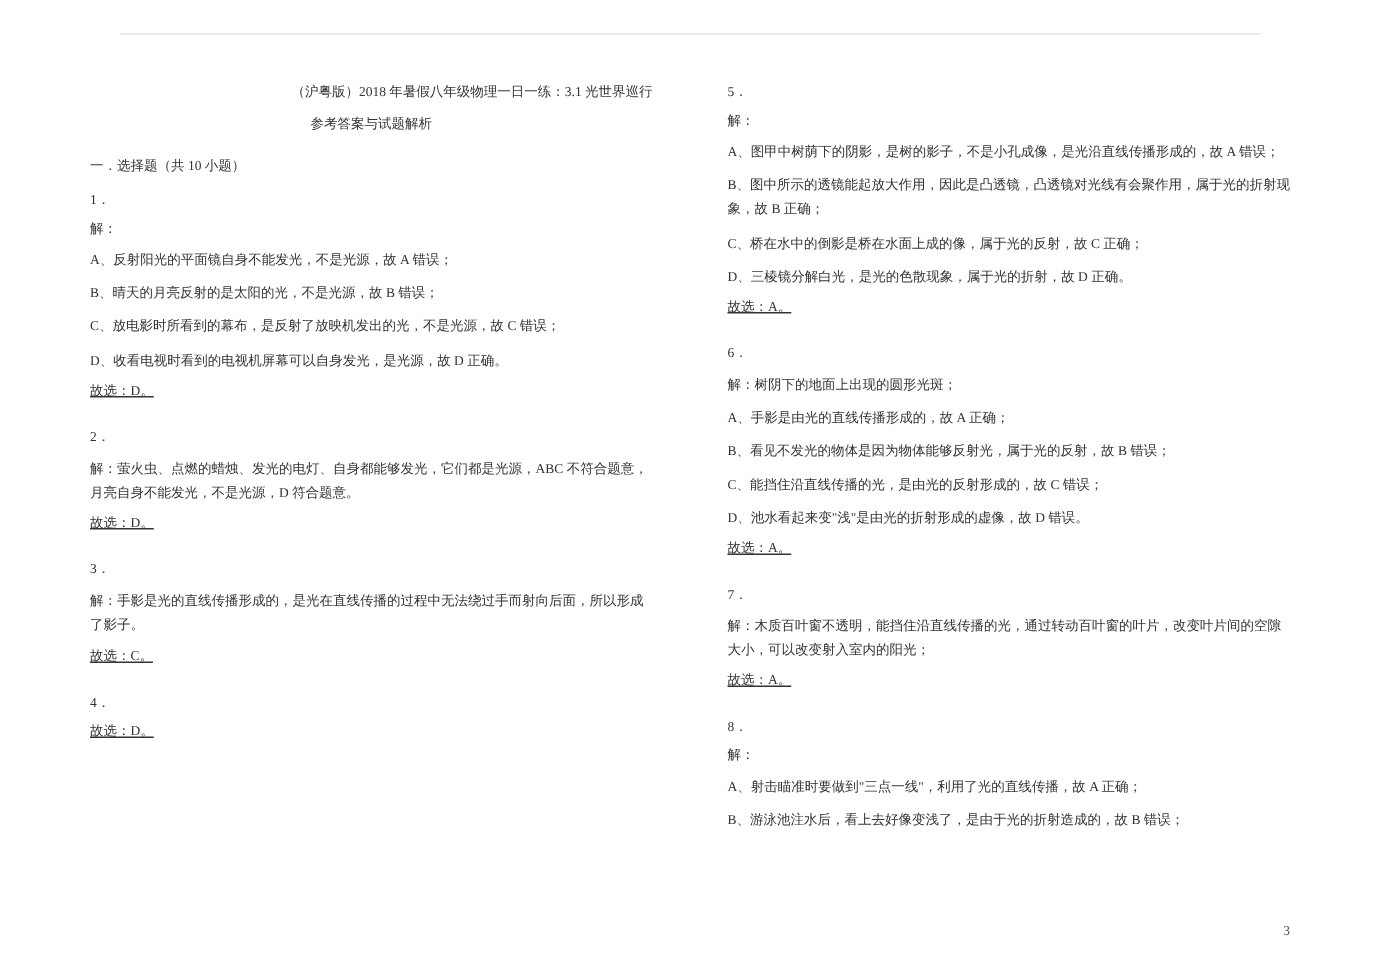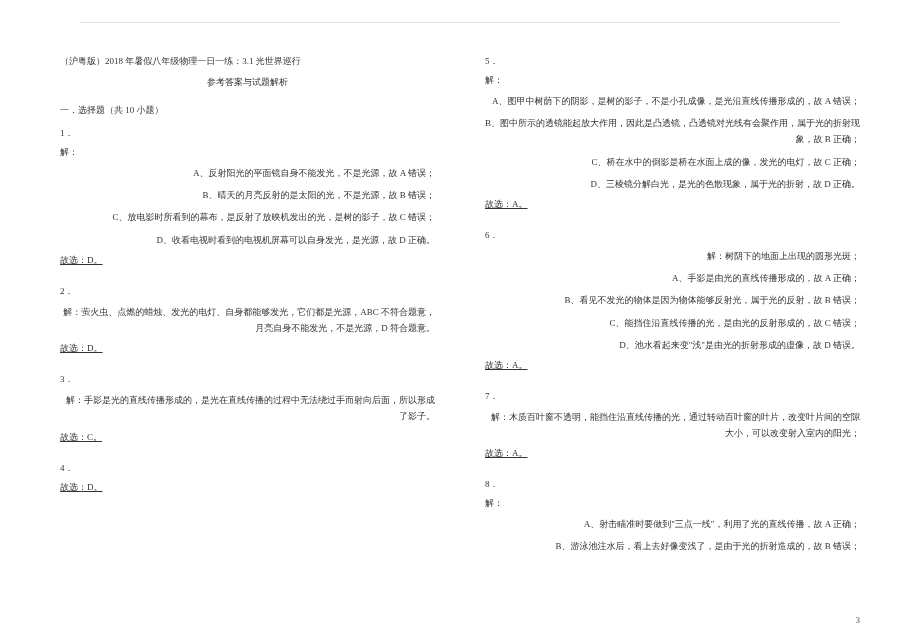--- a/index.html
+++ b/index.html
@@ -14,42 +14,41 @@
       overflow: hidden;
     }
     .page {
       padding: 55px 60px 20px 60px;
       column-count: 2;
       column-gap: 50px;
       column-fill: auto;
       height: 580px;
     }
     .title-line {
-      text-align: left;
+      text-align: right;
       margin-bottom: 8px;
     }
     .subtitle {
       text-align: center;
       margin-bottom: 15px;
     }
     .section-head {
       margin-top: 10px;
       margin-bottom: 10px;
     }
     .qnum {
       margin-top: 10px;
       margin-bottom: 6px;
     }
     .label {
       margin-bottom: 6px;
     }
     .pline {
       margin-bottom: 6px;
       line-height: 1.8;
-      text-align: right;
     }
     .answer {
       margin-bottom: 18px;
       text-decoration: underline;
     }
     .page-num {
       position: absolute;
       bottom: 12px;
       right: 60px;
       font-size: 9px;
@@ -75,21 +74,21 @@
 <div class="page">
   <div class="title-line">（沪粤版）2018 年暑假八年级物理一日一练：3.1 光世界巡行</div>
   <div class="subtitle">参考答案与试题解析</div>
   <div class="section-head">一．选择题（共 10 小题）</div>
 
   <div class="q-block">
     <div class="qnum">1．</div>
     <div class="label">解：</div>
     <div class="pline">A、反射阳光的平面镜自身不能发光，不是光源，故 A 错误；</div>
     <div class="pline">B、晴天的月亮反射的是太阳的光，不是光源，故 B 错误；</div>
-    <div class="pline">C、放电影时所看到的幕布，是反射了放映机发出的光，是树的影子，故 C 错误；</div>
+    <div class="pline">C、放电影时所看到的幕布，是反射了放映机发出的光，不是光源，故 C 错误；</div>
     <div class="pline">D、收看电视时看到的电视机屏幕可以自身发光，是光源，故 D 正确。</div>
     <div class="answer">故选：D。</div>
   </div>
 
   <div class="q-block">
     <div class="qnum">2．</div>
     <div class="pline">解：萤火虫、点燃的蜡烛、发光的电灯、自身都能够发光，它们都是光源，ABC 不符合题意，月亮自身不能发光，不是光源，D 符合题意。</div>
     <div class="answer">故选：D。</div>
   </div>
 
@@ -102,21 +101,21 @@
   <div class="q-block">
     <div class="qnum">4．</div>
     <div class="answer">故选：D。</div>
   </div>
 
   <div class="q-block">
     <div class="qnum">5．</div>
     <div class="label">解：</div>
     <div class="pline">A、图甲中树荫下的阴影，是树的影子，不是小孔成像，是光沿直线传播形成的，故 A 错误；</div>
     <div class="pline">B、图中所示的透镜能起放大作用，因此是凸透镜，凸透镜对光线有会聚作用，属于光的折射现象，故 B 正确；</div>
-    <div class="pline">C、桥在水中的倒影是桥在水面上成的像，发光的电灯，故 C 正确；</div>
+    <div class="pline">C、桥在水中的倒影是桥在水面上成的像，属于光的反射，故 C 正确；</div>
     <div class="pline">D、三棱镜分解白光，是光的色散现象，属于光的折射，故 D 正确。</div>
     <div class="answer">故选：A。</div>
   </div>
 
   <div class="q-block">
     <div class="qnum">6．</div>
     <div class="pline">解：树阴下的地面上出现的圆形光斑；</div>
     <div class="pline">A、手影是由光的直线传播形成的，故 A 正确；</div>
     <div class="pline">B、看见不发光的物体是因为物体能够反射光，属于光的反射，故 B 错误；</div>
     <div class="pline">C、能挡住沿直线传播的光，是由光的反射形成的，故 C 错误；</div>

